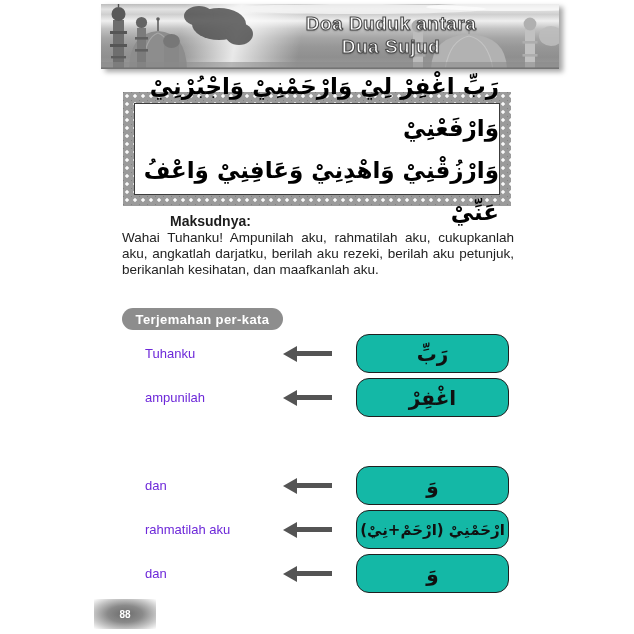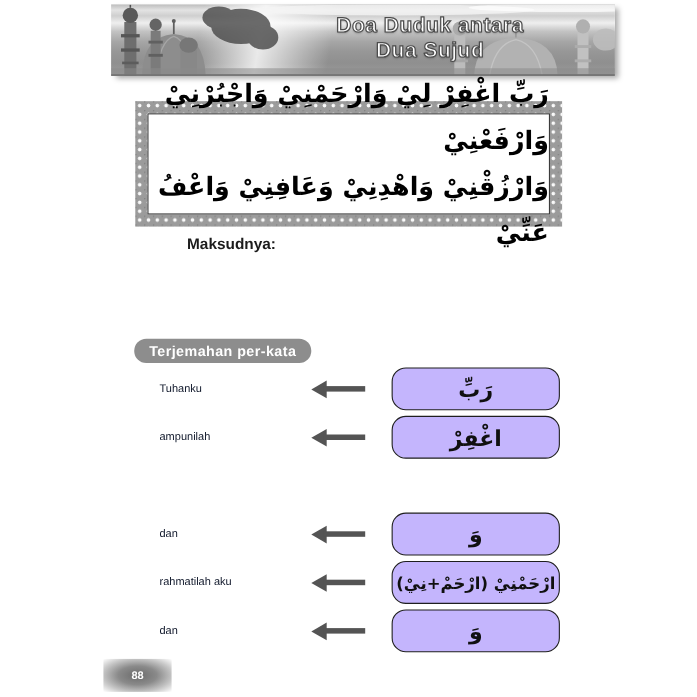--- a/index.html
+++ b/index.html
@@ -61,32 +61,32 @@
   .section-pill{
     position:absolute;left:122px;top:308px;width:161px;height:22px;
     background:var(--section-pill);border-radius:12px;
     display:flex;align-items:center;justify-content:center;
     color:#fff;font-size:13px;font-weight:bold;letter-spacing:.4px;
   }
   
   .wrow{position:absolute;left:122px;width:390px;height:39px;}
   .wrow .malay{
     position:absolute;left:23px;top:0;height:39px;line-height:39px;
-    font-size:10px;color:#0f172a;white-space:nowrap;
+    font-size:13px;color:#6d28d9;white-space:nowrap;
   }
   .arrow{position:absolute;left:161px;top:0;width:50px;height:39px;}
   .arrow .shaft{position:absolute;left:11px;right:1px;top:50%;height:5px;margin-top:-2.5px;background:var(--arrow);}
   .arrow .head{
     position:absolute;left:0;top:50%;margin-top:-8px;width:0;height:0;
     border-top:8px solid transparent;border-bottom:8px solid transparent;
     border-right:14px solid var(--arrow);
   }
   .wbox{
     position:absolute;left:234px;top:0;width:153px;height:39px;box-sizing:border-box;
-    border:1.6px solid #1f1f1f;border-radius:13px;background:#c4b5fd;
+    border:1.6px solid #1f1f1f;border-radius:13px;background:#14b8a6;
     display:flex;align-items:center;justify-content:center;
     direction:rtl;font-family:"DejaVu Sans",sans-serif;font-weight:bold;
     font-size:20px;color:#101010;white-space:nowrap;
   }
   .wbox.small{font-size:17px;}
   .wbox.xsmall{font-size:15px;letter-spacing:-0.3px;}
   
   .page-num{
     position:absolute;left:94px;top:599px;width:62px;height:30px;
     background:radial-gradient(ellipse at center,#6b6b6b 0%,#8a8a8a 40%,#c6c6c6 72%,rgba(255,255,255,0) 100%);
@@ -157,20 +157,21 @@
   </div>
 
   <div class="dua-frame">
     <div class="dua-inner">
       <div>رَبِّ اغْفِرْ لِيْ وَارْحَمْنِيْ وَاجْبُرْنِيْ وَارْفَعْنِيْ</div>
       <div>وَارْزُقْنِيْ وَاهْدِنِيْ وَعَافِنِيْ وَاعْفُ عَنِّيْ</div>
     </div>
   </div>
 
   <div class="meaning-label">Maksudnya:</div>
+  <div class="meaning-body">Wahai Tuhanku! Ampunilah aku, rahmatilah aku, cukupkanlah aku, angkatlah darjatku, berilah aku rezeki, berilah aku petunjuk, berikanlah kesihatan, dan maafkanlah aku.</div>
 
   <div class="section-pill">Terjemahan per-kata</div>
 
   <div class="wrow" style="top:334px">
     <span class="malay">Tuhanku</span>
     <span class="arrow">
         <span class="head"></span>
         <span class="shaft"></span>
       </span>
     <span class="wbox">رَبِّ</span>

